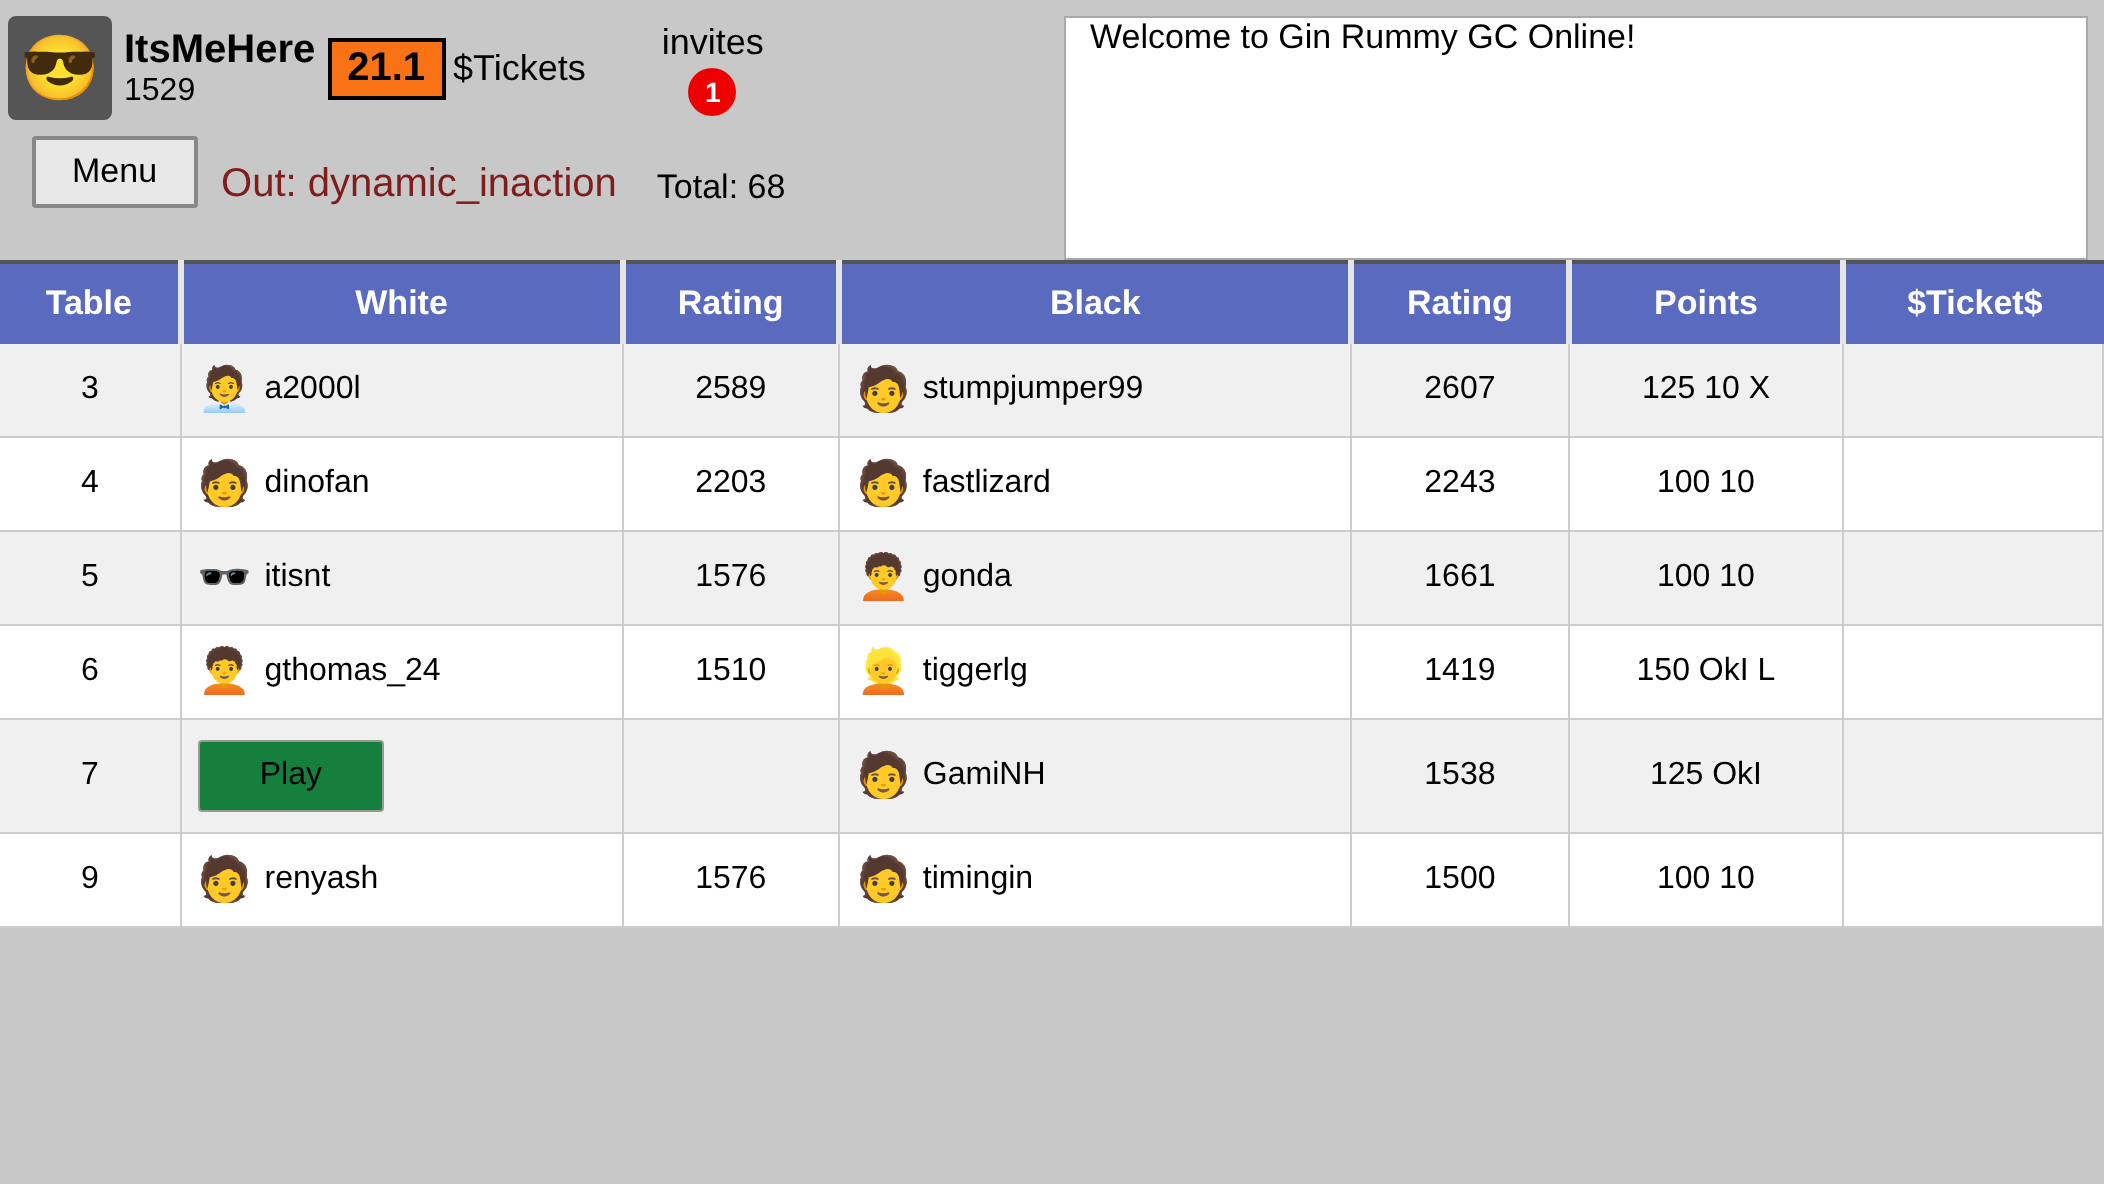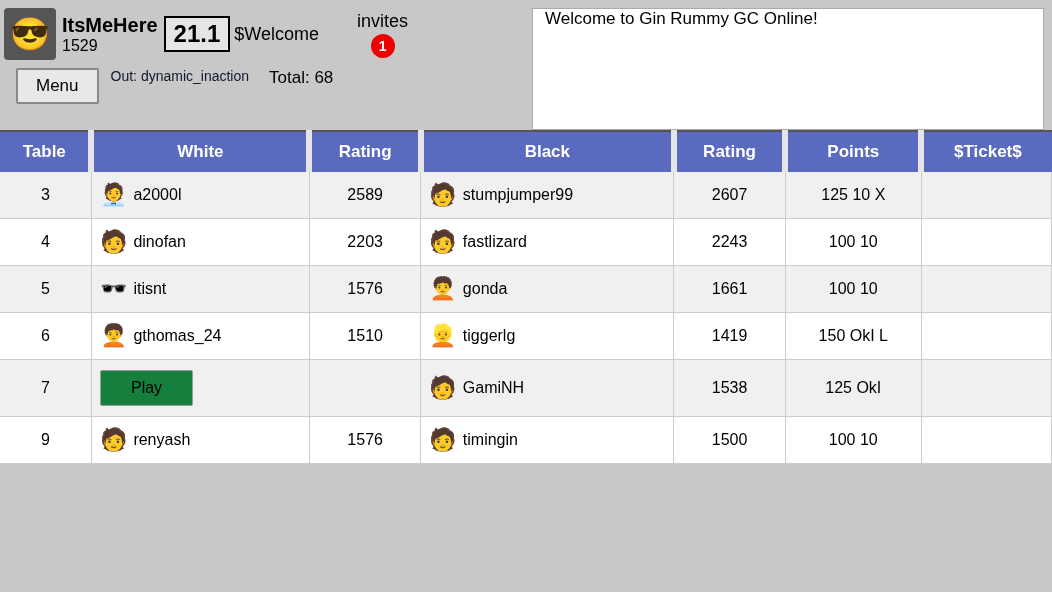--- a/index.html
+++ b/index.html
@@ -64,23 +64,23 @@
     }
 
     #tickets-block {
       display: flex;
       align-items: center;
       gap: 4px;
     }
 
     #tickets-value {
       border: 2px solid #000;
-      background: #e5e5e5;
+      background: #f97316;
       padding: 2px 8px;
-      font-size: 24px;
+      font-size: 20px;
       font-weight: bold;
     }
 
     #tickets-label {
       font-size: 18px;
       color: #000;
     }
 
     #invites-block {
       display: flex;
@@ -103,37 +103,37 @@
       display: flex;
       align-items: center;
       justify-content: center;
       font-size: 14px;
       font-weight: bold;
       margin-top: 2px;
     }
 
     #buttons-row {
       display: flex;
-      align-items: flex-start;
+      align-items: flex-end;
       gap: 4px;
       padding: 4px 12px;
     }
 
     .header-btn {
       border: 2px solid #888;
       background: #e8e8e8;
       padding: 6px 18px;
       font-size: 17px;
       cursor: pointer;
       border-radius: 2px;
     }
 
     #out-text {
-      font-size: 14px;
-      color: #0f172a;
+      font-size: 20px;
+      color: #7f1d1d;
       margin-left: 8px;
     }
 
     #total-text {
       font-size: 17px;
       color: #000;
       margin-left: 16px;
     }
 
     #welcome-box {
@@ -156,21 +156,21 @@
 
     #game-table thead tr {
       background: #5a6abf;
     }
 
     #game-table thead th {
       color: #fff;
       font-size: 17px;
       font-weight: bold;
       padding: 10px 6px;
-      border-right: 6px solid #e5e5e5;
+      border-right: 3px solid #e5e5e5;
       text-align: center;
     }
 
     #game-table thead th:last-child {
       border-right: none;
     }
 
     #game-table tbody tr {
       background: #fff;
       border-bottom: 1px solid #ccc;
@@ -230,21 +230,21 @@
     <div id="user-row">
       <div id="avatar">
         <span style="font-size:32px">😎</span>
       </div>
       <div id="username-block">
         <span id="username">ItsMeHere</span>
         <span id="user-score">1529</span>
       </div>
       <div id="tickets-block">
         <span id="tickets-value">21.1</span>
-        <span id="tickets-label">$Welcome</span>
+        <span id="tickets-label">$Tickets</span>
       </div>
       <div id="invites-block">
         <span id="invites-label">invites</span>
         <div id="invites-badge">1</div>
       </div>
     </div>
     <div id="buttons-row">
       <button class="header-btn">Menu</button>
       <span id="out-text">Out: dynamic_inaction</span>
       <span id="total-text">Total: 68</span>

